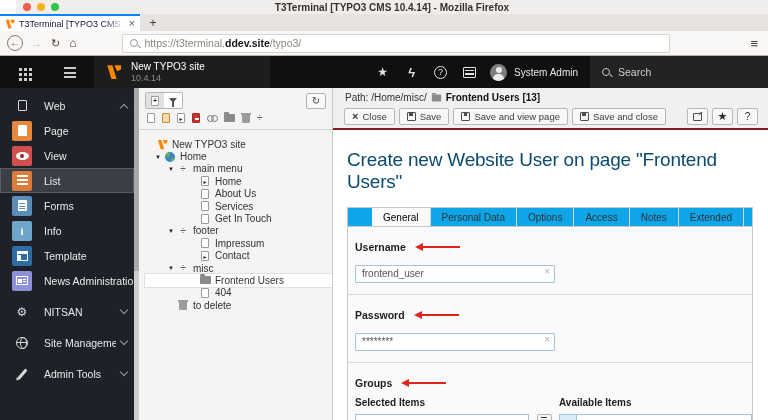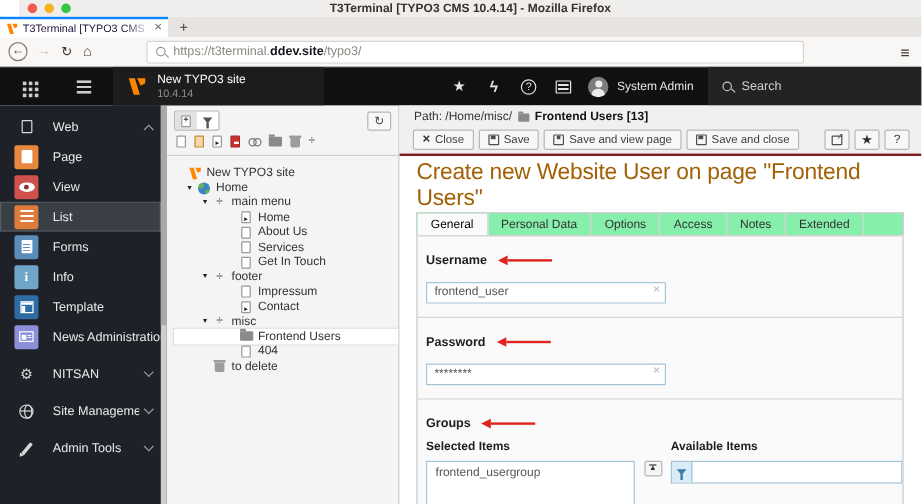--- a/index.html
+++ b/index.html
@@ -185,23 +185,23 @@
   .g-floppy { width:9px; height:9px; border:1.3px solid #4e4e4e; border-radius:1px; position:relative; }
   .g-floppy::before { content:""; position:absolute; top:0; left:1.5px; width:3.5px; height:3px; background:#4e4e4e; }
   .dh-right { margin-left:auto; display:flex; gap:4px; }
   .sqbtn { width:21px; height:17px; border:1px solid #b7b7b7; background:#f7f7f7; border-radius:2px;
     display:flex; align-items:center; justify-content:center; font-size:10px; color:#333; }
   .g-extwin { width:9px; height:8px; border:1px solid #4e4e4e; border-radius:1px; position:relative; }
   .g-extwin::after { content:"\2197"; position:absolute; font-size:7px; right:-2px; top:-4px; color:#4e4e4e; }
   .g-star-dark { font-size:11px; color:#2e2e2e; }
 
   .page-body { flex:1; padding-left:14px; overflow:hidden; }
-  h1.rec-title { font-size:19px; font-weight:400; color:#a16207; margin-top:3px; letter-spacing:-0.2px; }
-  .tabbar { width:406px; background:#86efac; border:1px solid #c9c9c9; border-bottom:0;
-    display:flex; height:19px; }
+  h1.rec-title { font-size:19px; font-weight:400; color:#0c4a6e; margin-top:19px; letter-spacing:-0.2px; }
+  .tabbar { margin-top:14px; width:406px; background:#0ea5e9; border:1px solid #c9c9c9; border-bottom:0;
+    display:flex; height:19px;padding-left:24px; }
   .ftab { padding:0 11px; font-size:10px; color:#333; display:flex; align-items:center;
     border-right:1px solid #d4d4d4; }
   .ftab.active { background:#fafafa; color:#000; }
   .panel { width:406px; border:1px solid #c9c9c9; background:#fafafa; height:230px; }
   .fsec { padding:10px 7px 13px; border-bottom:1px solid #d8d8d8; }
   .fsec.last { border-bottom:0; padding-bottom:0; }
   .flabel { font-size:10.5px; font-weight:bold; color:#1e1e1e; display:inline-flex; align-items:center; }
   .anno-arrow { display:inline-flex; align-items:center; margin-left:9px; }
   .anno-arrow .head { width:0; height:0; border-top:4.5px solid transparent; border-bottom:4.5px solid transparent;
     border-right:8px solid #e0231d; }

